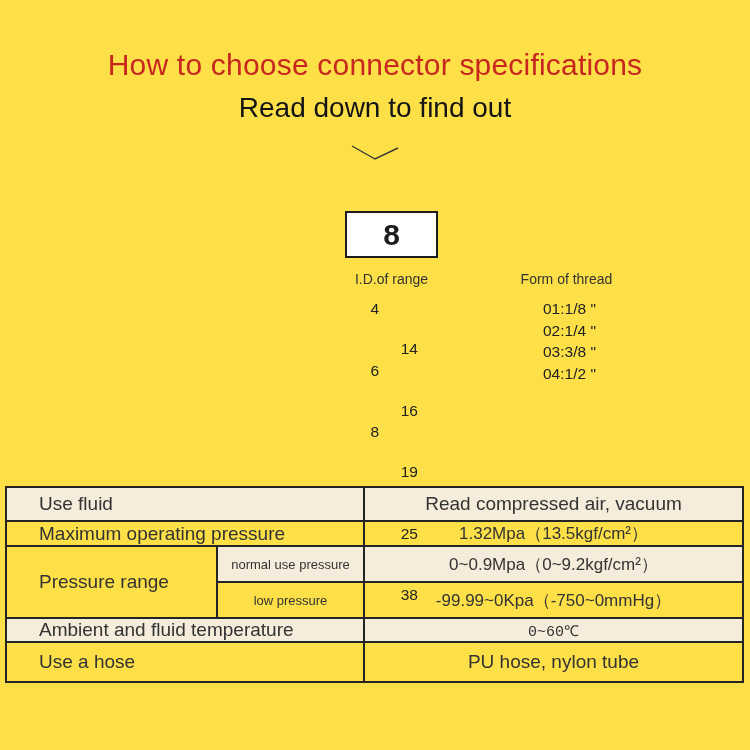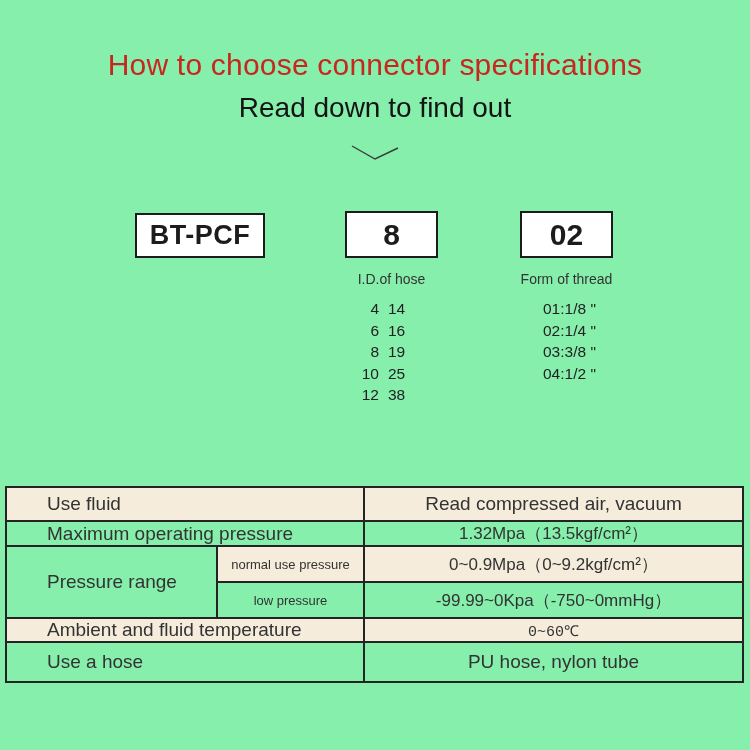--- a/index.html
+++ b/index.html
@@ -1,21 +1,21 @@
 <!DOCTYPE html>
 <html><head>
 <meta charset="utf-8">
 <style>
   * { margin:0; padding:0; box-sizing:border-box; }
   html,body { background:#ffffff; }
   .page {
     position:relative;
     width:750px; height:750px;
     margin:0 auto;
-    background:#86efac;
+    background:#fde047;
     font-family:"Liberation Sans", sans-serif;
     overflow:hidden;
   }
   
   .title {
     position:absolute; top:48px; left:0; width:100%;
     text-align:center;
     font-size:30px; font-weight:500; letter-spacing:0.2px;
     color:#c7271e;
   }
@@ -48,63 +48,61 @@
   }
   .caption-tube   { left:345px; width:93px; }
   .caption-thread { left:505px; width:123px; }
 
   .tube-list {
     position:absolute; left:352px; top:298px; width:66px;
     font-size:15.5px; color:#222;
   }
   .tube-row { display:flex; justify-content:flex-end; line-height:21.5px; }
   .tube-row .c1 { width:24px; text-align:right; }
-  .tube-row .c2 { width:30px; margin-left:9px; }
+  .tube-row .c2 { width:30px; text-align:right; margin-left:9px;margin-top:40px; }
 
   .thread-list {
     position:absolute; left:543px; top:298px;
     font-size:15.5px; color:#222;
   }
   .thread-list div { line-height:21.5px; }
 
   
   .spec-wrap { position:absolute; left:5px; top:486px; width:739px; }
   table.spec {
     width:100%; border-collapse:collapse; table-layout:fixed;
   }
   table.spec td {
     border:2px solid #242424;
     color:#333;
     vertical-align:middle;
   }
-  td.lbl  { text-align:left; padding-left:40px; font-size:19px; }
+  td.lbl  { text-align:left; padding-left:32px; font-size:19px; }
   td.sub  { text-align:center; font-size:13px; color:#3d3d3d;margin-top:44px; }
   td.val  { text-align:center; font-size:17px; color:#222; }
   td.val-lg { font-size:19px; color:#2a2a2a; }
   td.val-sm { font-size:15px;font-family:Liberation Mono, monospace; }
   .beige { background:#f5ecdb; }
   tr.thin-split td { border-top-width:1px; }
 </style>
 </head>
 <body>
 
 <div class="page">
 
   <div class="title">How to choose connector specifications</div>
   <div class="subtitle">Read down to find out</div>
 
   <svg class="chevron" viewBox="0 0 48 20">
     <polyline points="1,3 24,16 47,5" fill="none" stroke="#3a3a3a" stroke-width="1.4"></polyline>
   </svg>
 
-  <div class="code-box box-prefix">BT-PCF</div>
   <div class="code-box box-tube">8</div>
-  <div class="code-box box-thread">02</div>
 
-  <div class="col-caption caption-tube">I.D.of hose</div>
+  <div class="col-caption caption-tube">I.D.of range</div>
   <div class="col-caption caption-thread">Form of thread</div>
 
   <div class="tube-list">
     <div class="tube-row">
       <span class="c1">4</span>
       <span class="c2">14</span>
     </div>
     <div class="tube-row">
       <span class="c1">6</span>
       <span class="c2">16</span>

